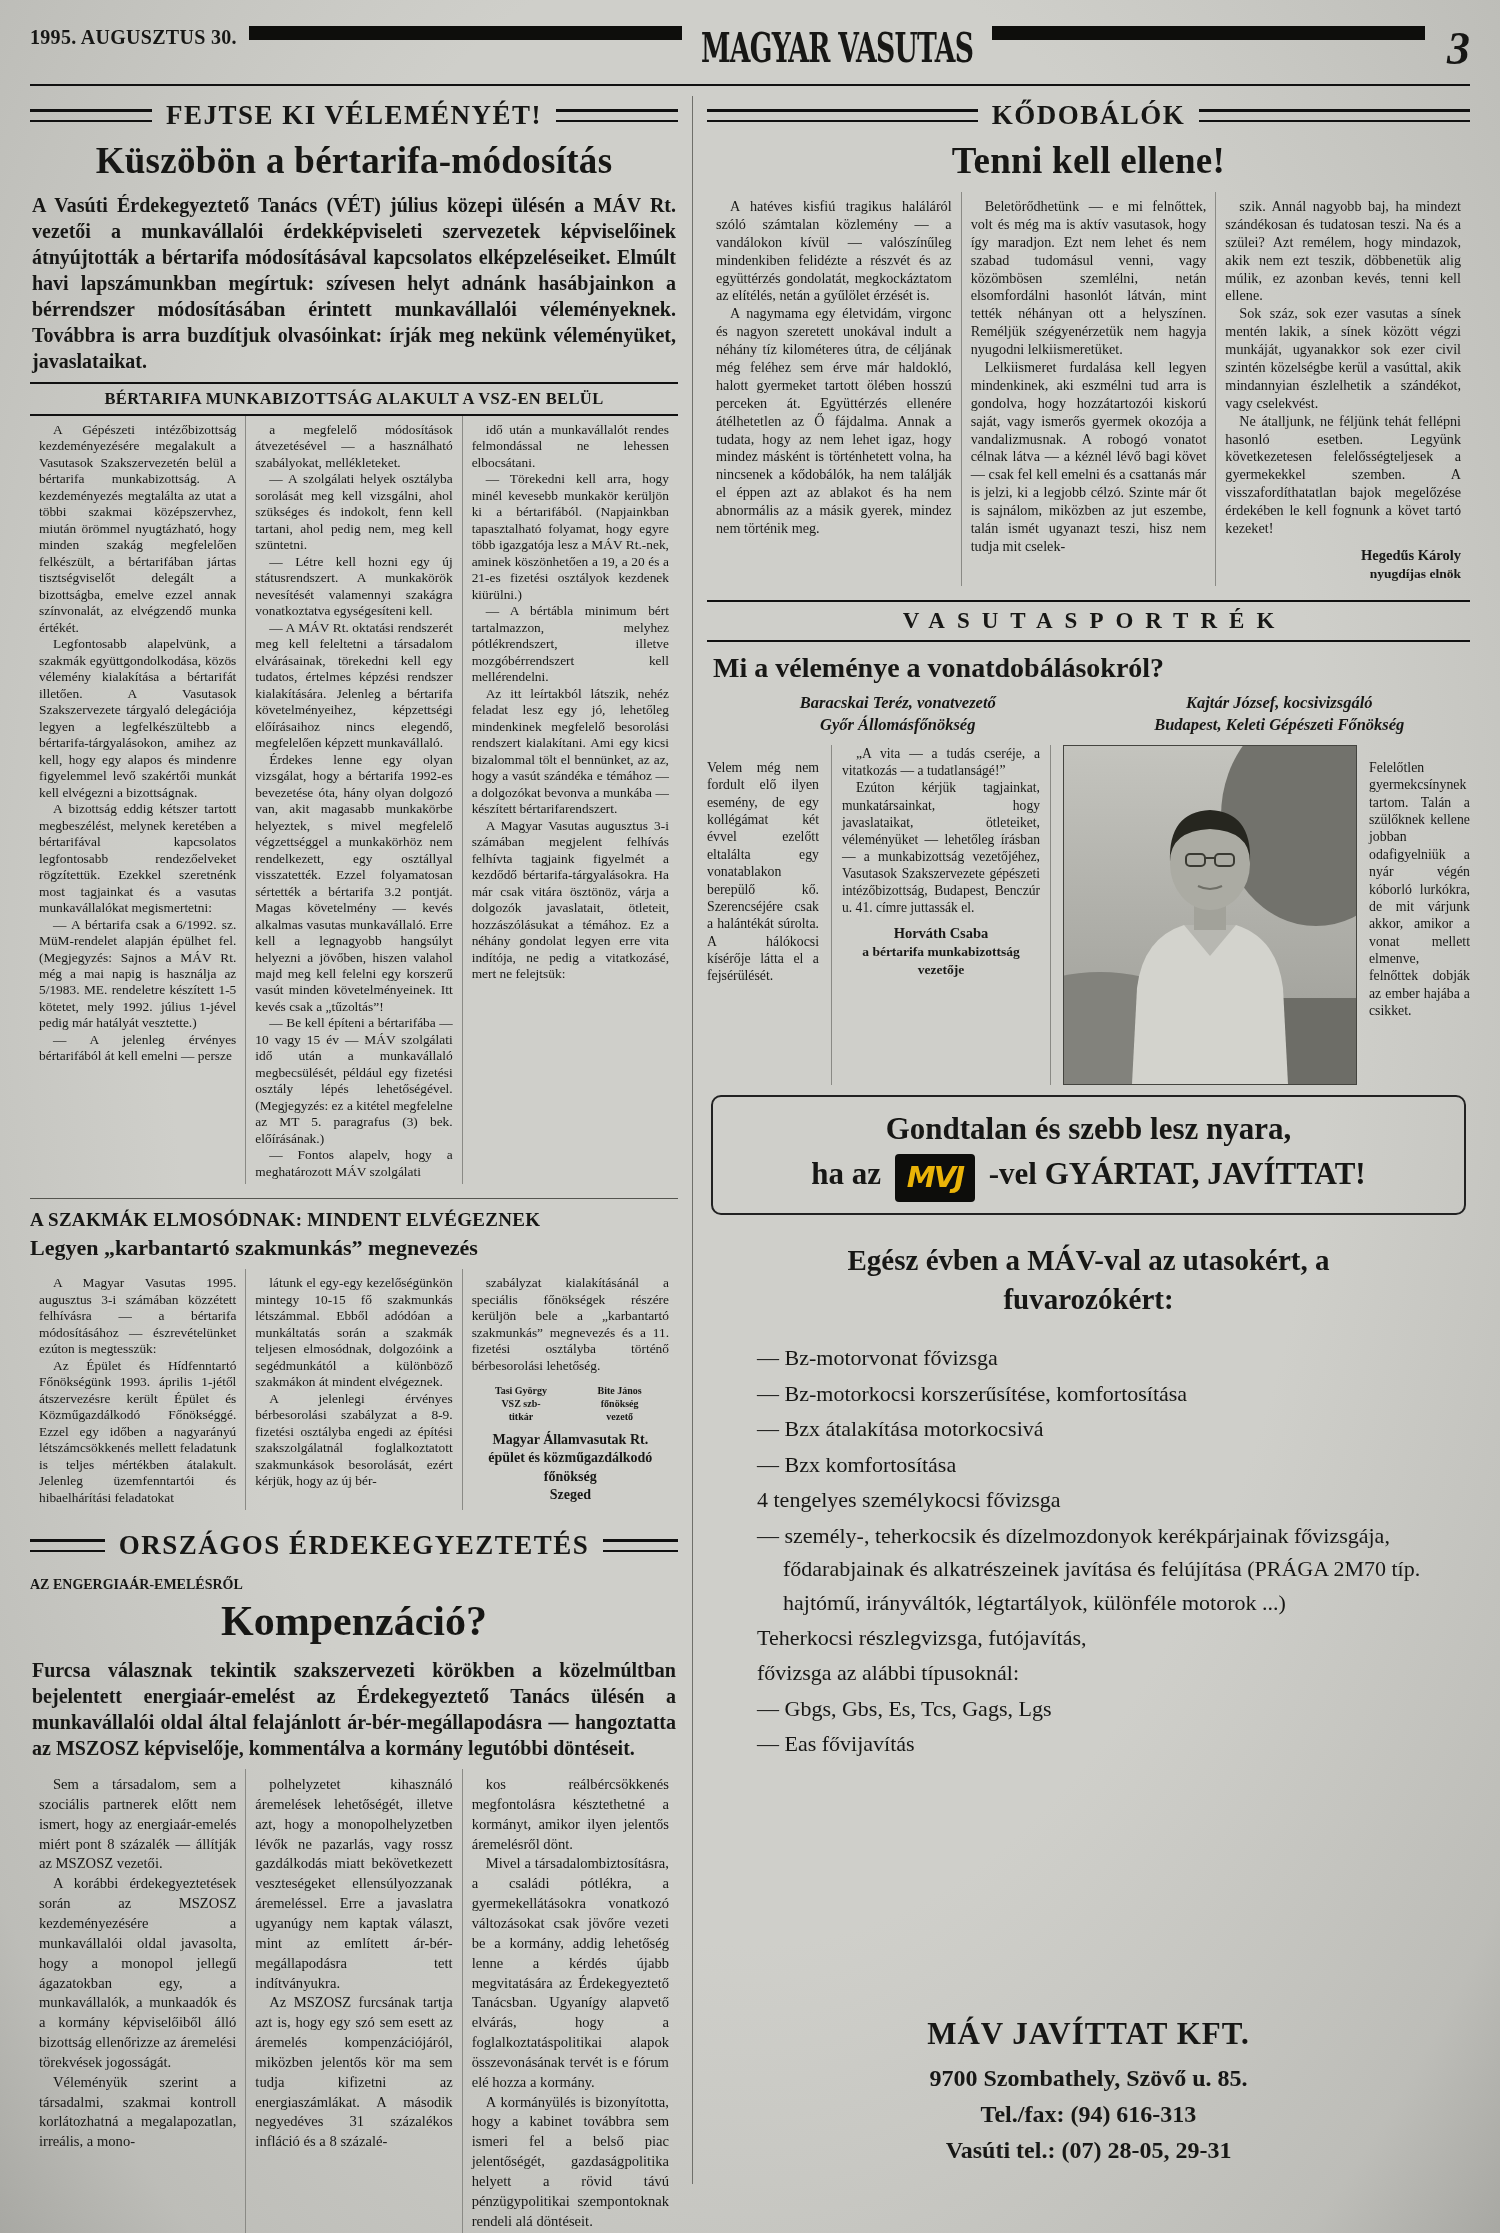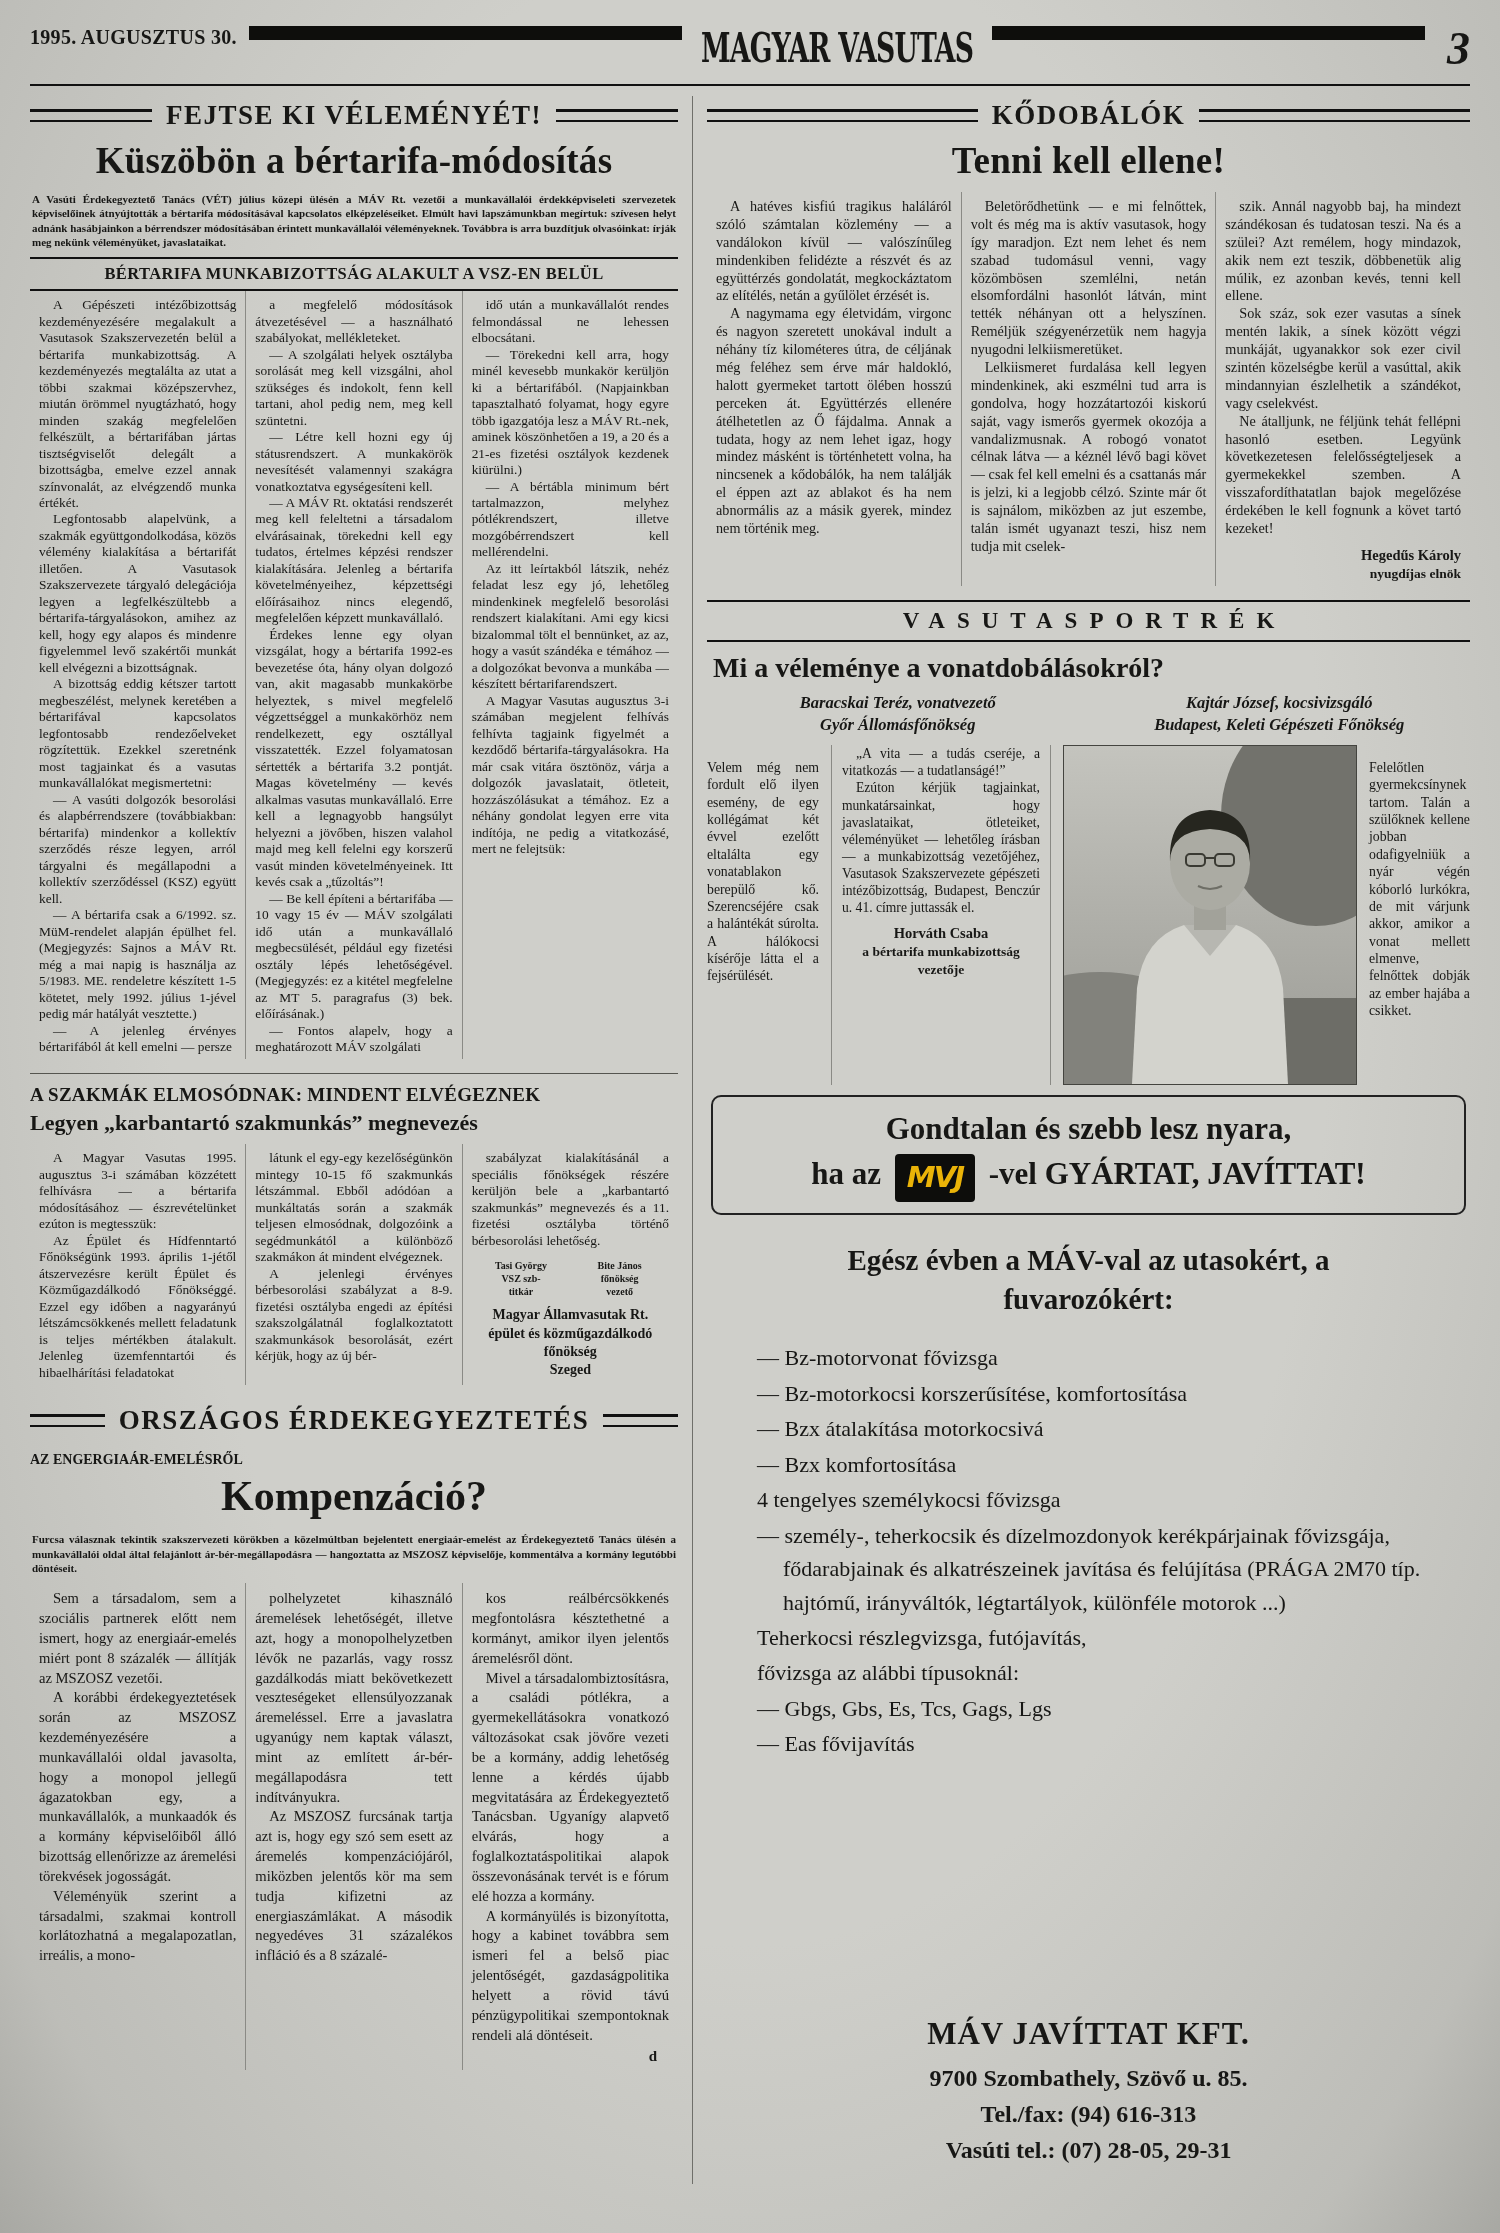--- a/index.html
+++ b/index.html
@@ -18,21 +18,21 @@
   
   .content{display:flex;gap:14px;margin-top:10px;height:2088px;}
   .half-left{width:648px;flex:none;display:flex;flex-direction:column;}
   .v-rule{width:1px;background:#6f6f6a;flex:none;}
   .half-right{flex:1;display:flex;flex-direction:column;min-width:0;}
   
   .sec-head{display:flex;align-items:center;gap:14px;margin:4px 0 8px;}
   .dline{flex:1;height:8px;border-top:3px solid #111;border-bottom:2px solid #111;}
   .sec-title{font-size:27px;font-weight:700;letter-spacing:1.5px;white-space:nowrap;}
   .headline{font-size:37px;font-weight:700;text-align:center;margin:8px 0 10px;letter-spacing:.3px;}
-  .lead{font-weight:700;font-size:11px;line-height:1.3;text-align:justify;margin:2px 2px 8px;}
+  .lead{font-weight:700;font-size:20px;line-height:1.3;text-align:justify;margin:2px 2px 8px;}
   .subhead{border-top:2px solid #111;border-bottom:2px solid #111;text-align:center;font-weight:700;
            font-size:16.5px;padding:5px 0;letter-spacing:.4px;}
   
   .cols{display:flex;align-items:stretch;}
   .col{flex:1;padding:6px 9px 4px;font-size:13.4px;line-height:1.23;text-align:justify;
        overflow-wrap:break-word;hyphens:auto;min-width:0;}
   .col + .col{border-left:1px solid #8a8a85;}
   .col p,.paras p{margin:0;text-indent:14px;}
   .sig{margin-top:8px;text-align:right;font-weight:700;font-size:14.5px;line-height:1.3;}
   .sig span{display:block;}
@@ -109,21 +109,20 @@
         </div>
         <h1 class="headline">Küszöbön a bértarifa-módosítás</h1>
         <p class="lead">A Vasúti Érdekegyeztető Tanács (VÉT) július közepi ülésén a MÁV Rt. vezetői a munkavállalói érdekképviseleti szervezetek képviselőinek átnyújtották a bértarifa módosításával kapcsolatos elképzeléseiket. Elmúlt havi lapszámunkban megírtuk: szívesen helyt adnánk hasábjainkon a bérrendszer módosításában érintett munkavállalói véleményeknek. Továbbra is arra buzdítjuk olvasóinkat: írják meg nekünk véleményüket, javaslataikat.</p>
         <div class="subhead">BÉRTARIFA MUNKABIZOTTSÁG ALAKULT A VSZ-EN BELÜL</div>
         <div class="cols">
           <div class="col">
             <div class="paras">
                 <p>A Gépészeti intézőbizottság kezdeményezésére megalakult a Vasutasok Szakszervezetén belül a bértarifa munkabizottság. A kezdeményezés megtalálta az utat a többi szakmai középszervhez, miután örömmel nyugtázható, hogy minden szakág megfelelően felkészült, a bértarifában jártas tisztségviselőt delegált a bizottságba, emelve ezzel annak színvonalát, az elvégzendő munka értékét.</p>
                 <p>Legfontosabb alapelvünk, a szakmák együttgondolkodása, közös vélemény kialakítása a bértarifát illetően. A Vasutasok Szakszervezete tárgyaló delegációja legyen a legfelkészültebb a bértarifa-tárgyalásokon, amihez az kell, hogy egy alapos és mindenre figyelemmel levő szakértői munkát kell elvégezni a bizottságnak.</p>
                 <p>A bizottság eddig kétszer tartott megbeszélést, melynek keretében a bértarifával kapcsolatos legfontosabb rendezőelveket rögzítettük. Ezekkel szeretnénk most tagjainkat és a vasutas munkavállalókat megismertetni:</p>
-                <p>— A vasúti dolgozók besorolási és alapbérrendszere (továbbiakban: bértarifa) mindenkor a kollektív szerződés része legyen, arról tárgyalni és megállapodni a kollektív szerződéssel (KSZ) együtt kell.</p>
                 <p>— A bértarifa csak a 6/1992. sz. MüM-rendelet alapján épülhet fel. (Megjegyzés: Sajnos a MÁV Rt. még a mai napig is használja az 5/1983. ME. rendeletre készített 1-5 kötetet, mely 1992. július 1-jével pedig már hatályát vesztette.)</p>
                 <p>— A jelenleg érvényes bértarifából át kell emelni — persze</p>
               </div>
           </div>
           <div class="col">
             <div class="paras">
                 <p>a megfelelő módosítások átvezetésével — a használható szabályokat, mellékleteket.</p>
                 <p>— A szolgálati helyek osztályba sorolását meg kell vizsgálni, ahol szükséges és indokolt, fenn kell tartani, ahol pedig nem, meg kell szüntetni.</p>
                 <p>— Létre kell hozni egy új státusrendszert. A munkakörök nevesítését valamennyi szakágra vonatkoztatva egységesíteni kell.</p>
                 <p>— A MÁV Rt. oktatási rendszerét meg kell feleltetni a társadalom elvárásainak, törekedni kell egy tudatos, értelmes képzési rendszer kialakítására. Jelenleg a bértarifa követelményeihez, képzettségi előírásaihoz nincs elegendő, megfelelően képzett munkavállaló.</p>

